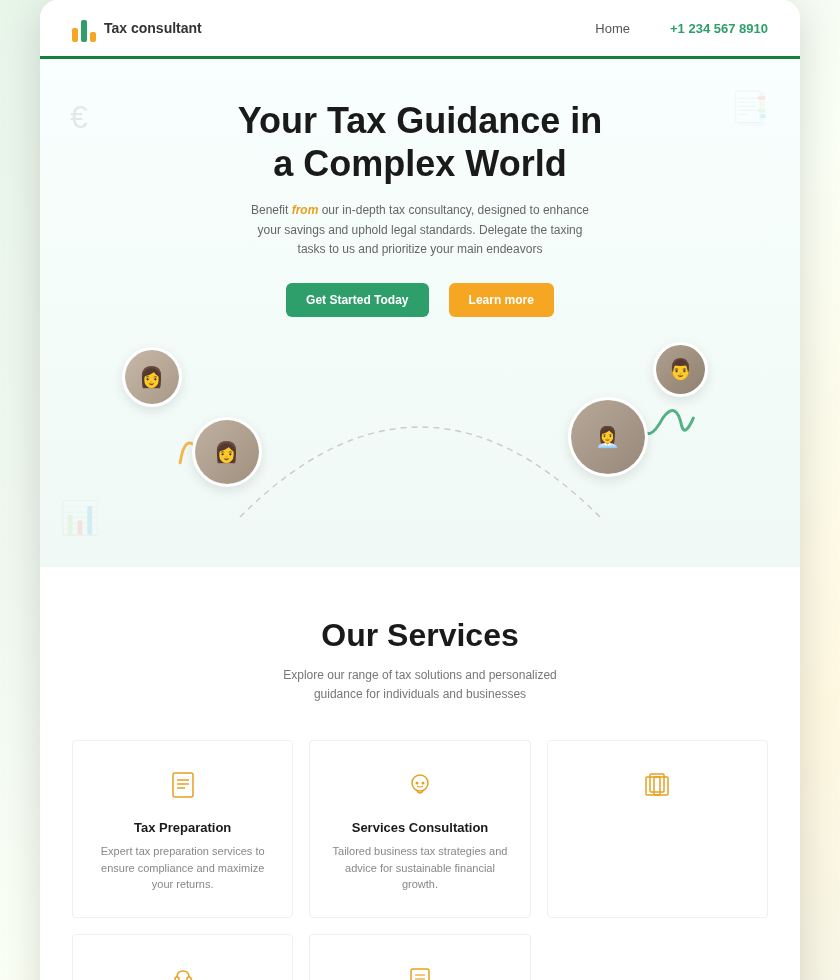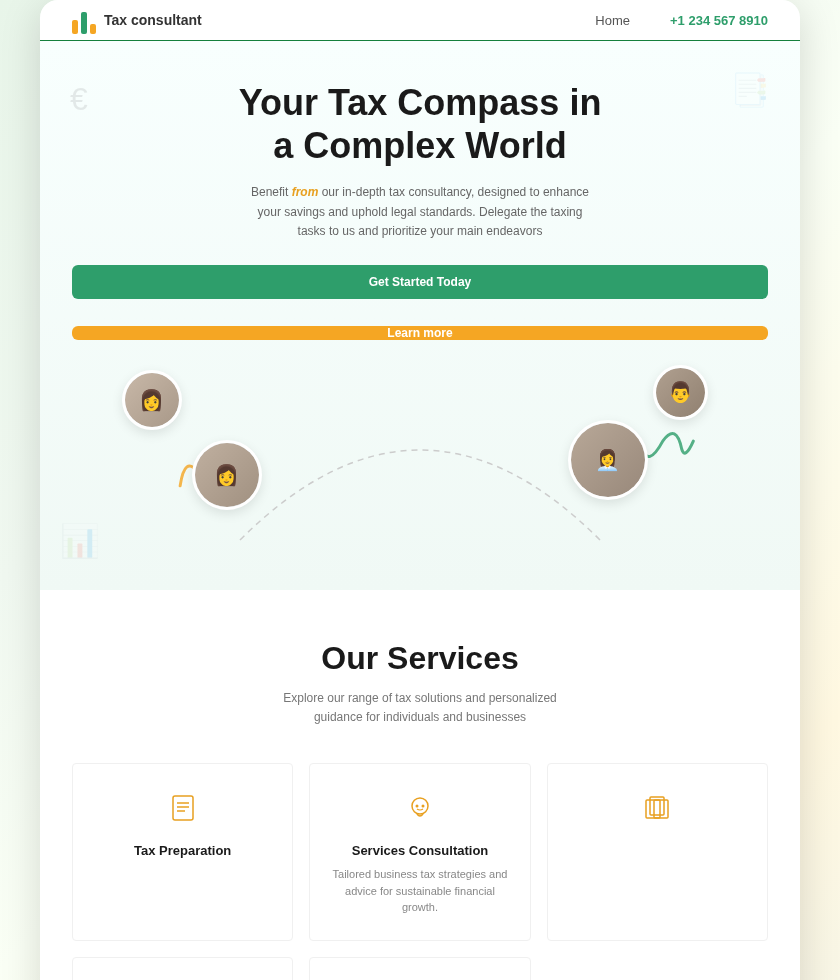--- a/index.html
+++ b/index.html
@@ -20,22 +20,22 @@
       box-shadow: 0 8px 40px rgba(0,0,0,0.15);
       overflow: hidden;
       position: relative;
     }
     
     .navbar {
       background: white;
       display: flex;
       align-items: center;
       justify-content: space-between;
-      padding: 6px 32px;
-      border-bottom: 1px solid #15803d;
+      padding: 14px 32px;
+      border-bottom: 3px solid #15803d;
     }
     .logo-area {
       display: flex;
       align-items: center;
       gap: 8px;
     }
     .logo-icon {
       display: flex;
       align-items: flex-end;
       gap: 3px;
@@ -92,24 +92,23 @@
       margin: 0 auto 24px;
       line-height: 1.6;
     }
     .hero-subtitle span {
       color: #e8a020;
       font-weight: 600;
       font-style: italic;
     }
     .hero-buttons {
       display: flex;
-      gap: 27px;
+      gap: 20px;
       justify-content: center;
       margin-bottom: 20px;
-      flex-direction: column;
     }
     .btn-primary {
       background: #2e9e6b;
       color: white;
       border: none;
       padding: 10px 20px;
       border-radius: 6px;
       font-size: 12px;
       font-weight: 600;
       cursor: pointer;
@@ -268,21 +267,21 @@
       <span class="nav-phone">+1 234 567 8910</span>
     </div>
   </nav>
 
   <section class="hero">
     <span class="ghost-icon ghost-euro">€</span>
     <span class="ghost-icon ghost-bar">📊</span>
     <span class="ghost-icon ghost-doc">📑</span>
 
     <h1 class="hero-title">
-      <span>Your Tax Compass in</span><br>
+      <span>Your Tax Guidance in</span><br>
       <span>a Complex World</span>
     </h1>
     <p class="hero-subtitle">
       Benefit <span>from</span> our in-depth tax consultancy, designed to enhance your savings and uphold legal standards. Delegate the taxing tasks to us and prioritize your main endeavors
     </p>
     <div class="hero-buttons">
       <button class="btn-primary">Get Started Today</button>
       <button class="btn-secondary">Learn more</button>
     </div>
 
@@ -323,20 +322,21 @@
       <div class="service-card">
         <span class="service-icon">
           <svg width="32" height="32" viewBox="0 0 32 32" fill="none">
             <rect x="6" y="4" width="20" height="24" rx="2" stroke="#e8a020" stroke-width="1.5" fill="none"></rect>
             <line x1="10" y1="11" x2="22" y2="11" stroke="#e8a020" stroke-width="1.5"></line>
             <line x1="10" y1="15" x2="22" y2="15" stroke="#e8a020" stroke-width="1.5"></line>
             <line x1="10" y1="19" x2="18" y2="19" stroke="#e8a020" stroke-width="1.5"></line>
           </svg>
         </span>
         <div class="service-name">Tax Preparation</div>
+        <div class="service-desc">Expert tax preparation services to ensure compliance and maximize your returns.</div>
       </div>
 
       <div class="service-card">
         <span class="service-icon">
           <svg width="32" height="32" viewBox="0 0 32 32" fill="none">
             <circle cx="16" cy="14" r="8" stroke="#e8a020" stroke-width="1.5" fill="none"></circle>
             <path d="M13 22 Q16 26 19 22" stroke="#e8a020" stroke-width="1.5" fill="none"></path>
             <circle cx="13" cy="14" r="1.5" fill="#e8a020"></circle>
             <circle cx="19" cy="14" r="1.5" fill="#e8a020"></circle>
             <path d="M13 17 Q16 19 19 17" stroke="#e8a020" stroke-width="1.2" fill="none"></path>

